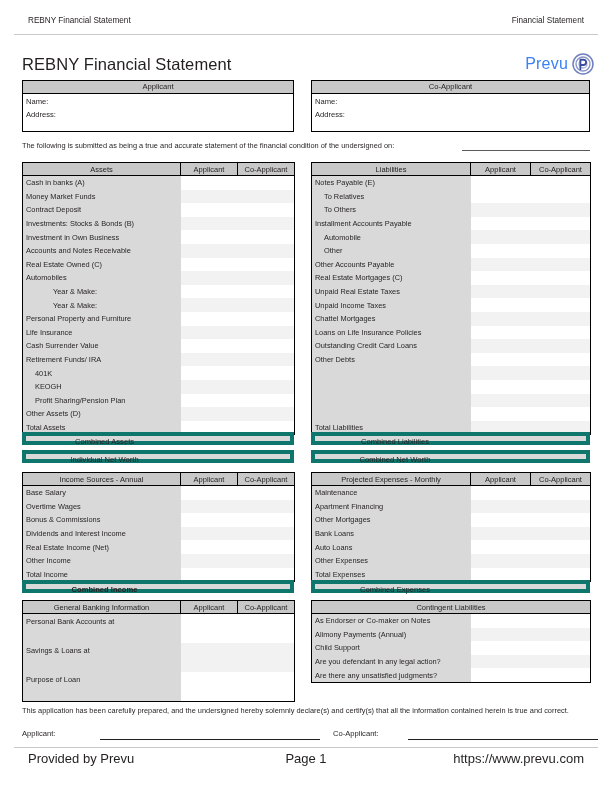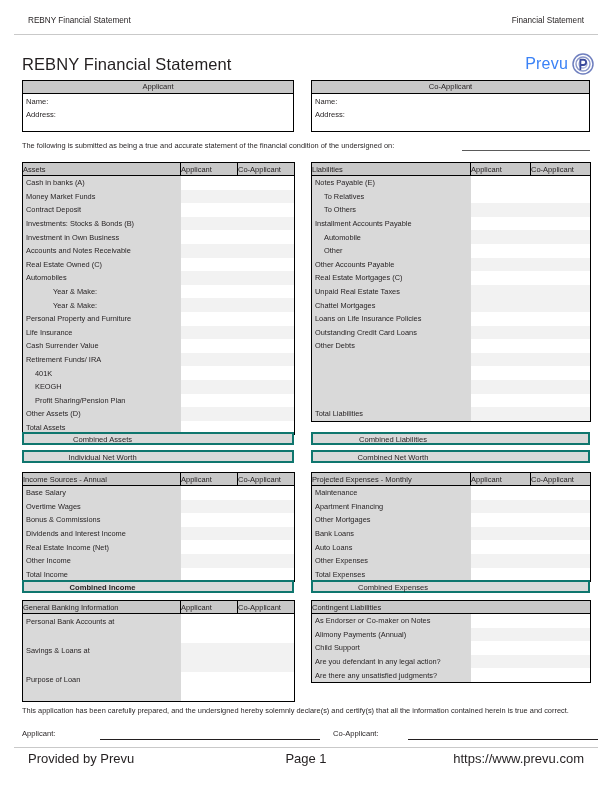--- a/index.html
+++ b/index.html
@@ -129,21 +129,21 @@
   }
   table.sheet, table.sheet th, table.sheet td {
     border: 1px solid #000;
   }
   table.sheet th {
     background: #c8c8c8;
     font-weight: normal;
     font-size: 7.5px;
     height: 12px;
     padding: 0;
-    text-align: left;
+    text-align: center;
     color: #231f20;
   }
   table.sheet td {
     height: 13.6px;
     padding: 0 0 0 3px;
     border: none;
     vertical-align: middle;
     color: #231f20;
     white-space: nowrap;
     overflow: hidden;
@@ -155,21 +155,21 @@
   table.sheet tr.alt td.val-b { background: #f2f2f2; }
   table.sheet td.ind1 { padding-left: 12px; }
   table.sheet td.ind2 { padding-left: 30px; }
   table.sheet td.wide-in  { background: #ffffff; }
   table.sheet tr.alt td.wide-in { background: #f2f2f2; }
   table.sheet td.tall { height: 26px; vertical-align: top; padding-top: 3px; }
 
   
   .sum {
     position: absolute;
-    border: 2px solid #0f766e;
+    border: 4px solid #0f766e;
     box-sizing: border-box;
     background: #d9d9d9;
     height: 13px;
     font-size: 7.6px;
     line-height: 11px;
     color: #231f20;
   }
   .sum .cap {
     display: inline-block;
     width: 157px;
@@ -406,20 +406,25 @@
         <tr>
           <td class="lbl">Real Estate Mortgages (C)</td>
           <td class="val-a"></td>
           <td class="val-b"></td>
         </tr>
         <tr class="alt">
           <td class="lbl">Unpaid Real Estate Taxes</td>
           <td class="val-a"></td>
           <td class="val-b"></td>
         </tr>
+        <tr>
+          <td class="lbl">Unpaid Income Taxes</td>
+          <td class="val-a"></td>
+          <td class="val-b"></td>
+        </tr>
         <tr class="alt">
           <td class="lbl">Chattel Mortgages</td>
           <td class="val-a"></td>
           <td class="val-b"></td>
         </tr>
         <tr>
           <td class="lbl">Loans on Life Insurance Policies</td>
           <td class="val-a"></td>
           <td class="val-b"></td>
         </tr>

